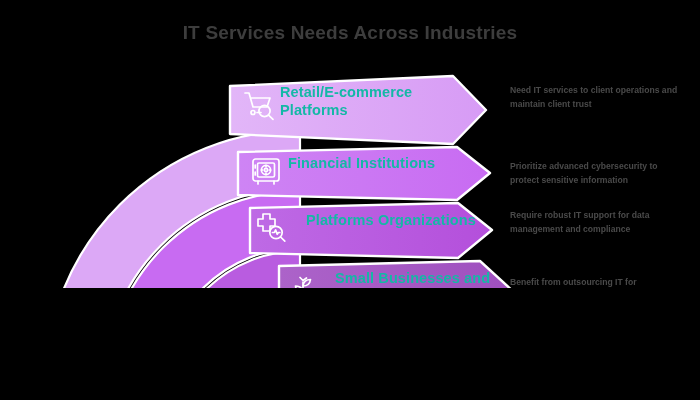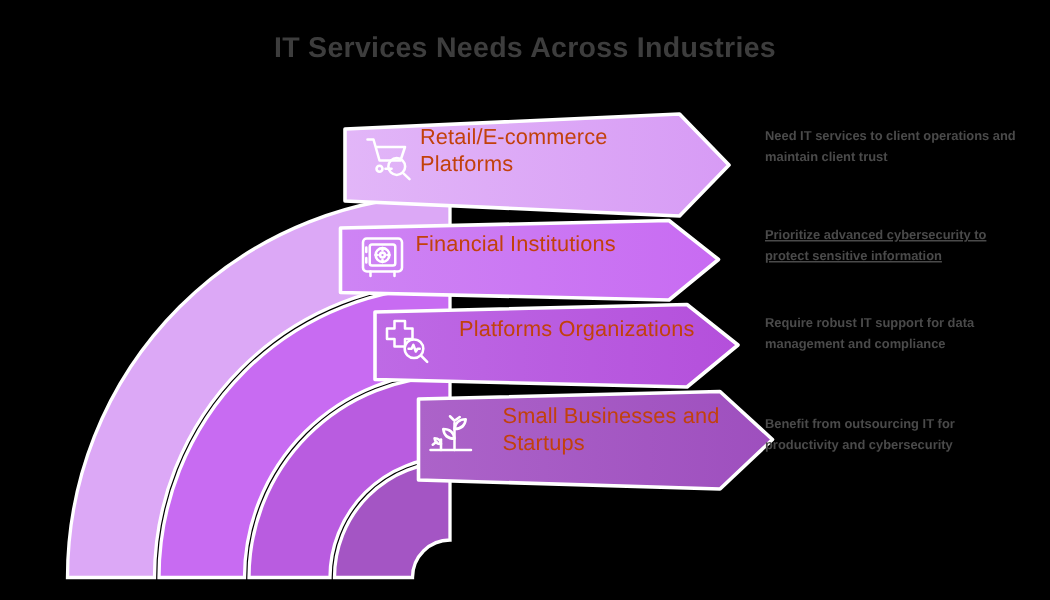--- a/index.html
+++ b/index.html
@@ -3,21 +3,21 @@
 <meta charset="utf-8">
 <style>
   html, body {
     margin: 0;
     padding: 0;
     background: #000;
   }
   #stage {
     position: relative;
     width: 700px;
-    height: 400px;
+    height: 288px;
     background: #000000;
     overflow: hidden;
     font-family: "Liberation Sans", sans-serif;
   }
 
   
   #title {
     position: absolute;
     left: 0;
     top: 22px;
@@ -50,22 +50,22 @@
   .banner-icon {
     position: absolute;
     left: 14px;
     display: flex;
     align-items: center;
     justify-content: center;
   }
   .banner-label {
     position: absolute;
     left: 52px;
-    color: #c2410c;
-    font-weight: normal;
+    color: #14b8a6;
+    font-weight: bold;
     font-size: 14.5px;
     line-height: 1.22;
     letter-spacing: 0.1px;
   }
 
   
   .desc {
     position: absolute;
     left: 510px;
     width: 172px;
@@ -108,21 +108,21 @@
         <path d="M3 5 h4 l4 14 h14 l3 -9 H9"></path>
         <circle cx="11" cy="24.5" r="2"></circle>
         <path d="M15 24.5 h4"></path>
         <circle cx="22.5" cy="23" r="5.6"></circle>
         <path d="M26.6 27.2 L31 31.4"></path>
       </svg>
     </span>
     <span class="banner-label" style="top:10px; width:150px;">Retail/E-commerce Platforms</span>
   </div>
 
-  <div class="banner" style="left:225px; top:145px; width:256px; height:55px;">
+  <div class="banner" style="left:236px; top:145px; width:256px; height:55px;">
     <svg class="banner-svg" width="258" height="57">
       <defs>
         <linearGradient id="g2" x1="0" y1="0" x2="1" y2="0">
           <stop offset="0" stop-color="#CE84F4"></stop>
           <stop offset="1" stop-color="#C86BF2"></stop>
         </linearGradient>
       </defs>
       <path d="M 2,7 L 221,2 L 254,28 L 221,55 L 2,50 Z" fill="url(#g2)" stroke="#ffffff" stroke-width="2.4" stroke-linejoin="round"></path>
     </svg>
     <span class="banner-icon" style="top:10px;">
@@ -179,17 +179,17 @@
         <path d="M11 27 V20"></path>
         <path d="M11 23 c-2.6 0 -4 -1.5 -4.3 -3.8 c2.6 0 4 1.5 4.3 3.8 Z"></path>
         <path d="M4 27 h27"></path>
         <path d="M5.5 23.5 L8 21.5"></path>
       </svg>
     </span>
     <span class="banner-label" style="top:11px; width:172px; left:58px;">Small Businesses and Startups</span>
   </div>
 
   <div class="desc" style="top:84px;">Need IT services to client operations and maintain client trust</div>
-  <div class="desc" style="top:150px;text-decoration:underline;">Prioritize advanced cybersecurity to protect sensitive information</div>
+  <div class="desc" style="top:160px;">Prioritize advanced cybersecurity to protect sensitive information</div>
   <div class="desc" style="top:276px;">Benefit from outsourcing IT for productivity and cybersecurity</div>
   <div class="desc" style="top:209px;">Require robust IT support for data management and compliance</div>
 
 </div>
 
 </body></html>

